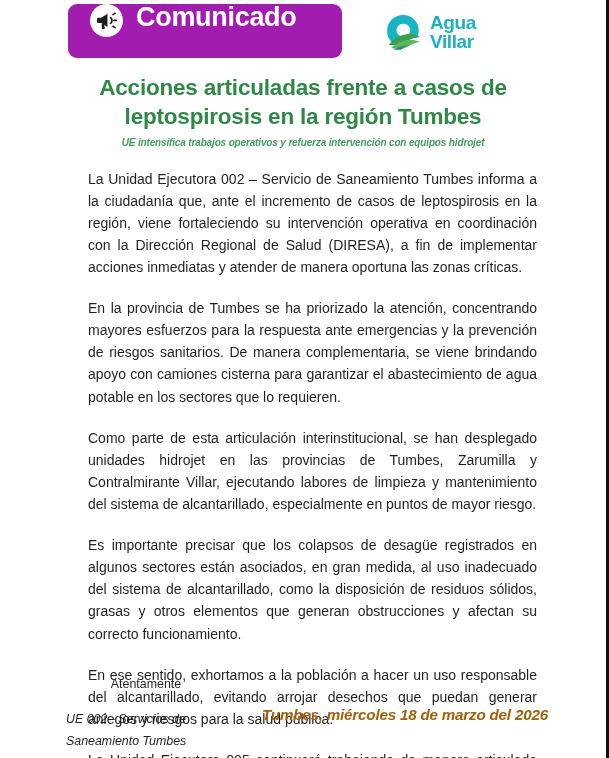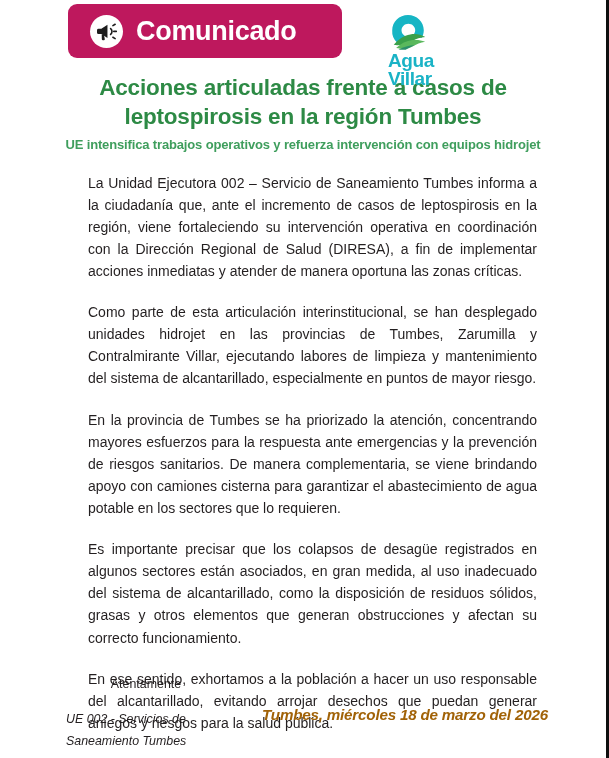--- a/index.html
+++ b/index.html
@@ -30,24 +30,24 @@
     height: 62px;
     width: 100%;
   }
 
   .banner {
     position: absolute;
     left: 68px;
     top: 4px;
     width: 274px;
     height: 54px;
-    background: #be185d;
+    background: #a21caf;
     border-radius: 9px;
     display: flex;
-    align-items: center;
+    align-items: flex-start;
     padding-left: 22px;
     box-sizing: border-box;
   }
 
   .megaphone-badge {
     width: 33px;
     height: 33px;
     border-radius: 50%;
     background: #ffffff;
     display: flex;
@@ -65,21 +65,20 @@
     line-height: 1;
     font-family: "Liberation Sans", sans-serif;
   }
 
   .brand {
     position: absolute;
     left: 382px;
     top: 13px;
     display: flex;
     align-items: center;
-    flex-direction: column;
   }
 
   .brand-mark {
     width: 42px;
     height: 39px;
     flex: 0 0 auto;
   }
 
   .brand-words {
     margin-left: 6px;
@@ -107,21 +106,22 @@
     font-size: 22.5px;
     font-weight: 700;
     line-height: 1.28;
     margin: 0;
     letter-spacing: -0.2px;
     font-family: "Liberation Sans", sans-serif;
   }
 
   .doc-subtitle {
     color: #3f9e5d;
-    font-size: 13px;
+    font-size: 10px;
+    font-style: italic;
     font-weight: 600;
     margin: 5px 0 0 0;
     letter-spacing: -0.15px;
     font-family: "Liberation Sans", sans-serif;
   }
 
   
   .body-copy {
     margin: 20px 0 0 0;
     padding: 0 69px 0 88px;
@@ -215,22 +215,22 @@
     </div>
   </div>
 
   <div class="title-block">
     <h1 class="doc-title">Acciones articuladas frente a casos de leptospirosis en la región Tumbes</h1>
     <p class="doc-subtitle">UE intensifica trabajos operativos y refuerza intervención con equipos hidrojet</p>
   </div>
 
   <div class="body-copy">
     <p>La Unidad Ejecutora 002 – Servicio de Saneamiento Tumbes informa a la ciudadanía que, ante el incremento de casos de leptospirosis en la región, viene fortaleciendo su intervención operativa en coordinación con la Dirección Regional de Salud (DIRESA), a fin de implementar acciones inmediatas y atender de manera oportuna las zonas críticas.</p>
+    <p>En la provincia de Tumbes se ha priorizado la atención, concentrando mayores esfuerzos para la respuesta ante emergencias y la prevención de riesgos sanitarios. De manera complementaria, se viene brindando apoyo con camiones cisterna para garantizar el abastecimiento de agua potable en los sectores que lo requieren.</p>
     <p>Como parte de esta articulación interinstitucional, se han desplegado unidades hidrojet en las provincias de Tumbes, Zarumilla y Contralmirante Villar, ejecutando labores de limpieza y mantenimiento del sistema de alcantarillado, especialmente en puntos de mayor riesgo.</p>
-    <p>En la provincia de Tumbes se ha priorizado la atención, concentrando mayores esfuerzos para la respuesta ante emergencias y la prevención de riesgos sanitarios. De manera complementaria, se viene brindando apoyo con camiones cisterna para garantizar el abastecimiento de agua potable en los sectores que lo requieren.</p>
     <p>Es importante precisar que los colapsos de desagüe registrados en algunos sectores están asociados, en gran medida, al uso inadecuado del sistema de alcantarillado, como la disposición de residuos sólidos, grasas y otros elementos que generan obstrucciones y afectan su correcto funcionamiento.</p>
     <p>En ese sentido, exhortamos a la población a hacer un uso responsable del alcantarillado, evitando arrojar desechos que puedan generar aniegos y riesgos para la salud pública.</p>
     <p>La Unidad Ejecutora 005 continuará trabajando de manera articulada con las autoridades competentes para garantizar una atención oportuna y proteger la salud de la población.</p>
   </div>
 
   <div class="footer">
     <div class="sign-off">
       <span class="salutation">Atentamente</span>
       <span class="org">UE 002 - Servicios de Saneamiento Tumbes</span>
     </div>

